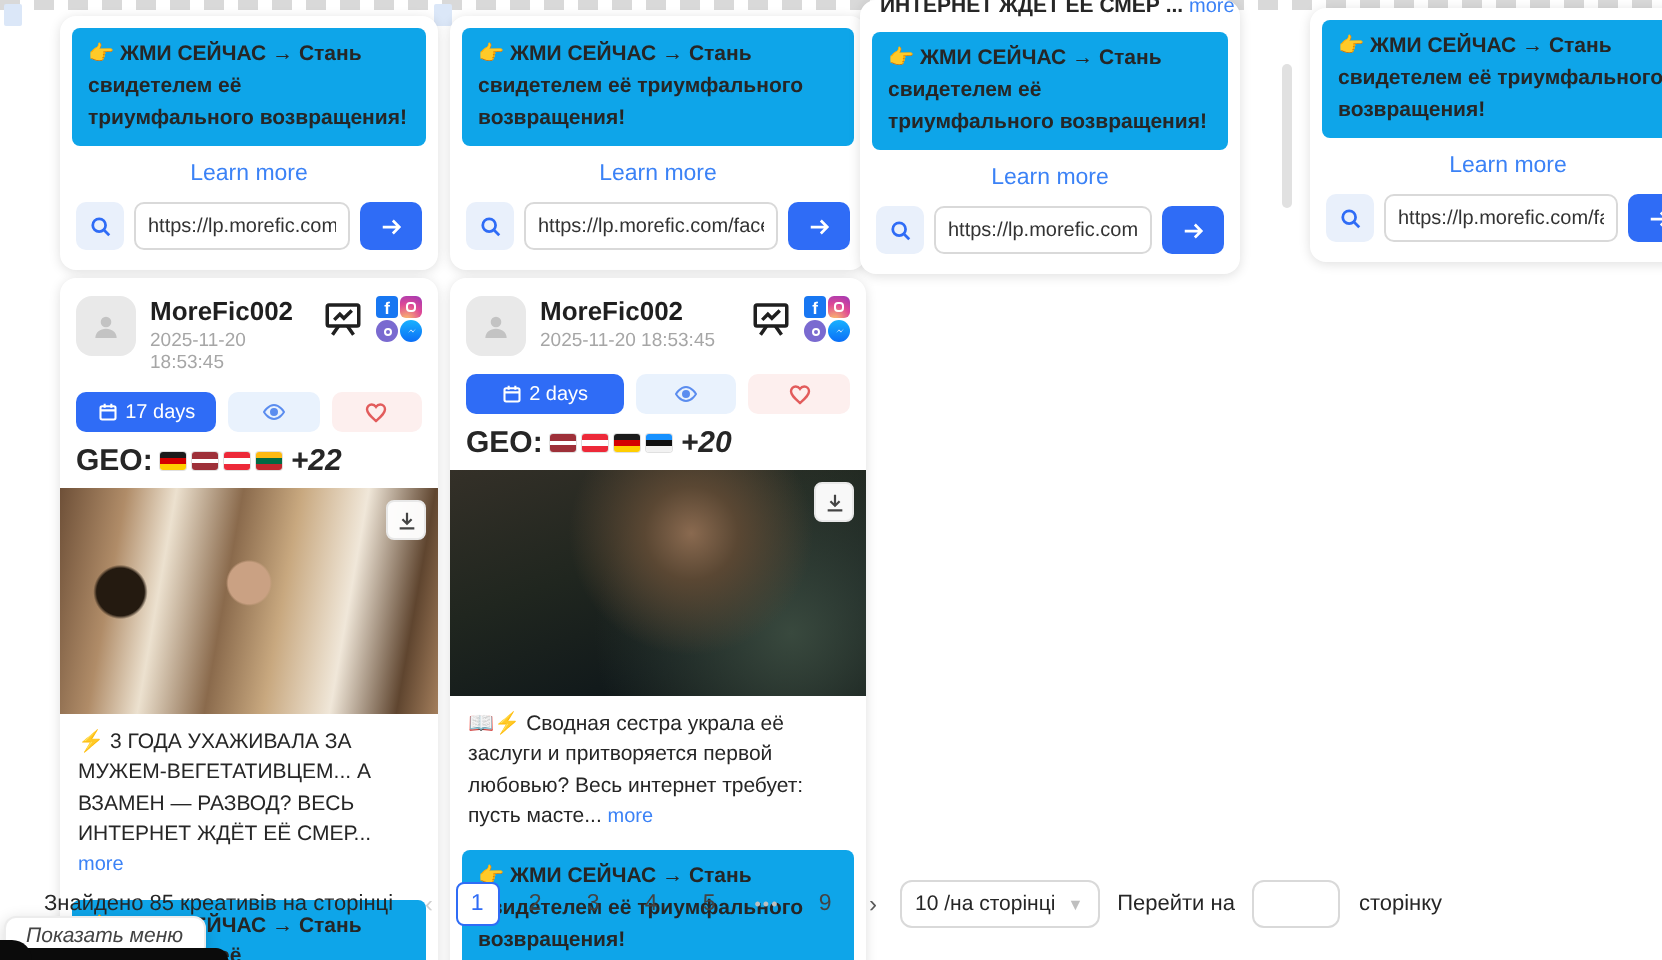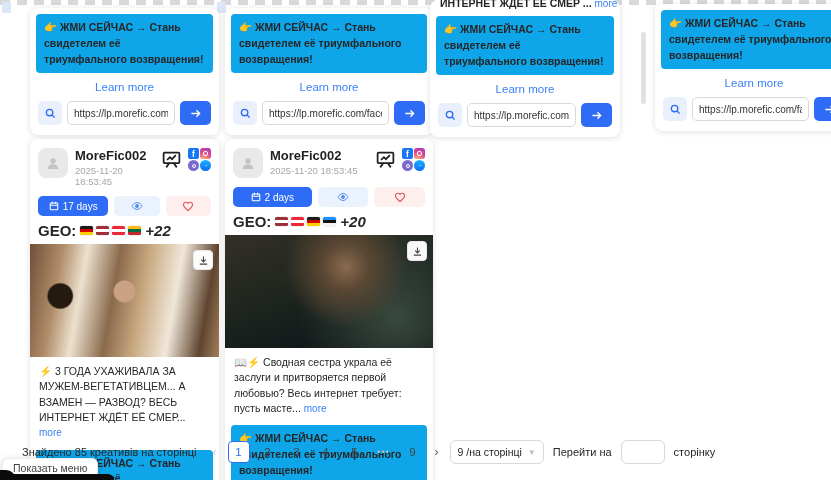--- a/index.html
+++ b/index.html
@@ -100,21 +100,21 @@
   .page { min-width:22px; height:22px; display:flex; align-items:center; justify-content:center; font-size:11.5px; color:#434343; cursor:pointer; border-radius:4px; }
   .page.active { border:1px solid #2f6cf6; color:#2f6cf6; background:#fff; }
   .page.dots { color:#bfbfbf; letter-spacing:1px; font-size:9px; cursor:default; }
   .size-select { height:24px; border:1px solid #d9d9d9; border-radius:6px; background:#fff; padding:0 7px;
     display:flex; align-items:center; gap:6px; font-size:10.5px; color:#262626; cursor:pointer; }
   .chev { color:#bfbfbf; font-size:8px; }
   .goto-input { width:44px; height:24px; border:1px solid #d9d9d9; border-radius:6px; background:#fff; padding:0 6px; font-size:11px; font-family:inherit; }
 
   
   .menu-tip { position:absolute; left:2px; top:458px; background:#fff; border:1px solid #ececec; border-radius:6px;
-    box-shadow:0 2px 8px rgba(0,0,0,.16); padding:3px 10px 4px; font-size:10.5px; color:#434343; cursor:pointer; }
+    box-shadow:0 2px 8px rgba(0,0,0,.16); padding:3px 10px 4px; font-size:10.5px; color:#434343; cursor:pointer;font-style:italic; }
   .menu-corner { position:absolute; left:0; bottom:0; width:114px; height:6px; background:#0b0b0b; border-top-right-radius:7px; }
   .menu-corner::before { content:""; position:absolute; left:0; bottom:0; width:16px; height:10px; background:#0b0b0b; border-top-right-radius:10px; }
 
   svg { display:block; }
 </style>
 </head>
 <body>
 
 <div class="screen">
   <div class="top-dashes"></div>
@@ -386,21 +386,21 @@
         <span class="page active">1</span>
         <span class="page">2</span>
         <span class="page">3</span>
         <span class="page">4</span>
         <span class="page">5</span>
         <span class="page dots">•••</span>
         <span class="page">9</span>
       </span>
     <span class="pg-next">›</span>
     <span class="size-select">
-      <span>9 /на сторінці</span>
+      <span>10 /на сторінці</span>
       <span class="chev">▼</span>
     </span>
     <span>Перейти на</span>
     <input class="goto-input" style="">
     <span>сторінку</span>
   </div>
 
   <div class="menu-tip">Показать меню</div>
   <div class="menu-corner"></div>
 </div>

